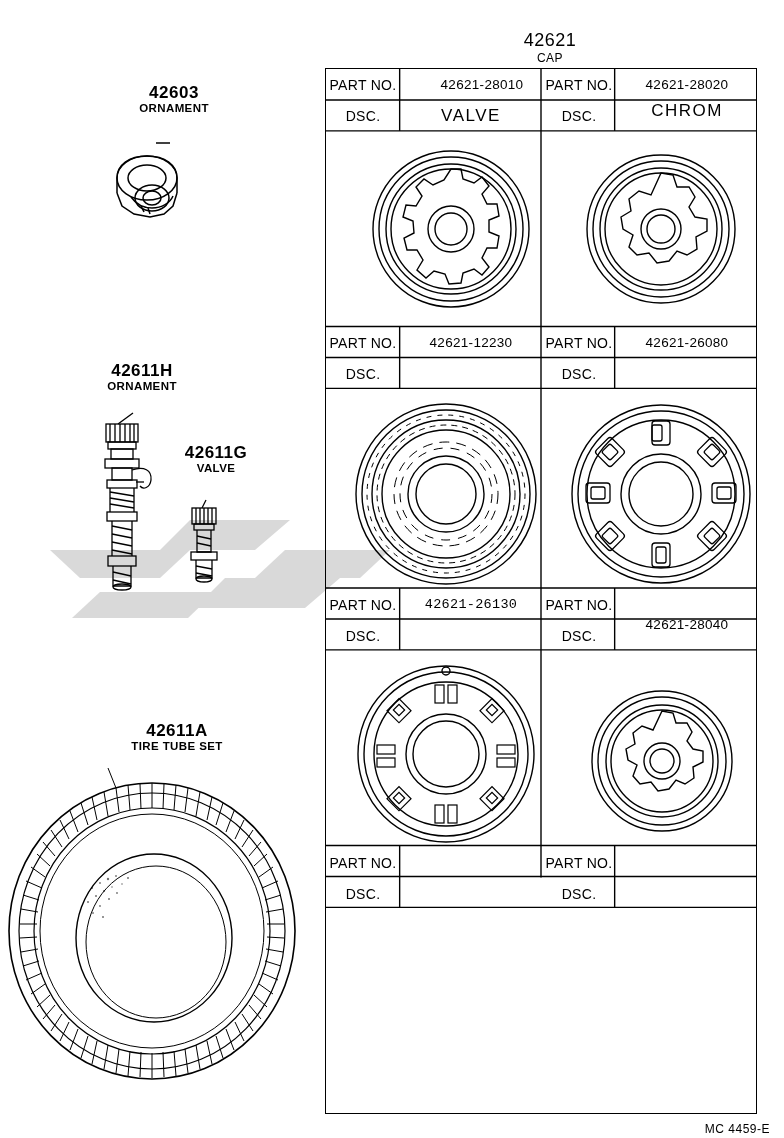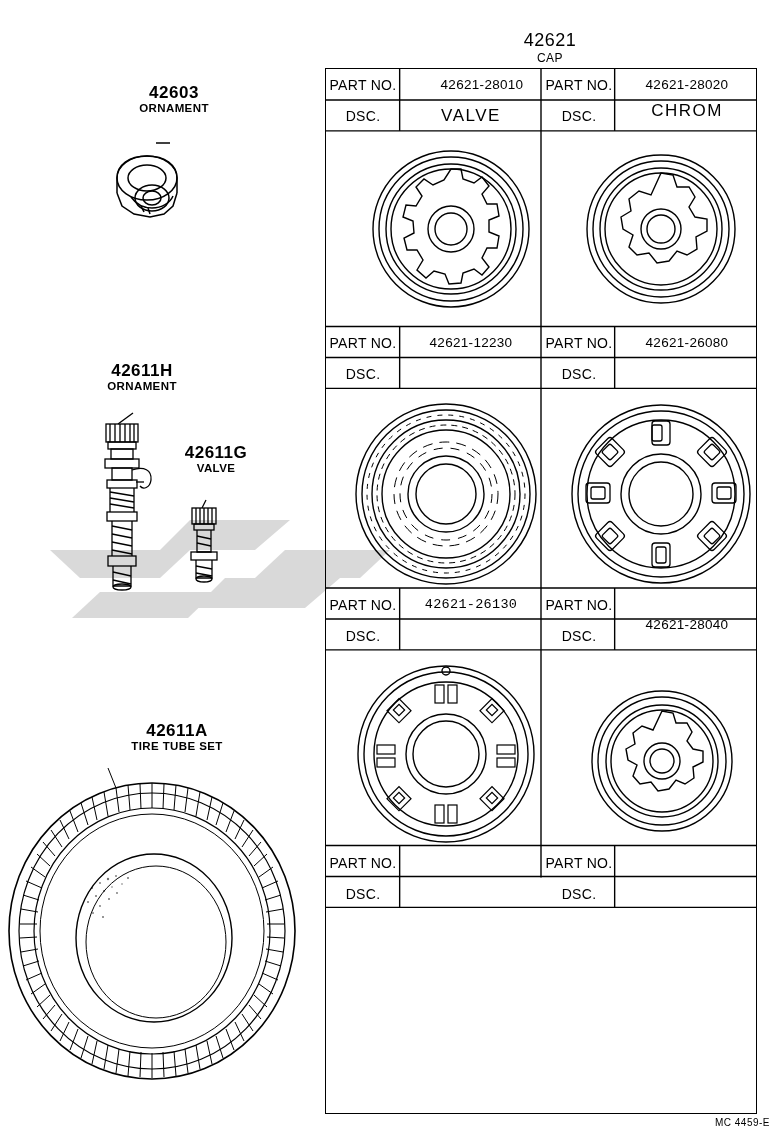--- a/index.html
+++ b/index.html
@@ -101,22 +101,22 @@
   .hdr.big { font-size: 17px; letter-spacing: 1.5px; }
 
   .cellart {
     position: absolute;
     z-index: 2;
   }
 
   .footer {
     position: absolute;
     right: 14px;
-    bottom: 10px;
-    font-size: 10px;
+    bottom: 2px;
+    font-size: 12px;
     letter-spacing: 0.5px;
     z-index: 5;
   }
 </style>
 </head>
 <body>
 
 <div class="page">
 
   <svg class="watermark" viewBox="0 0 360 160">

